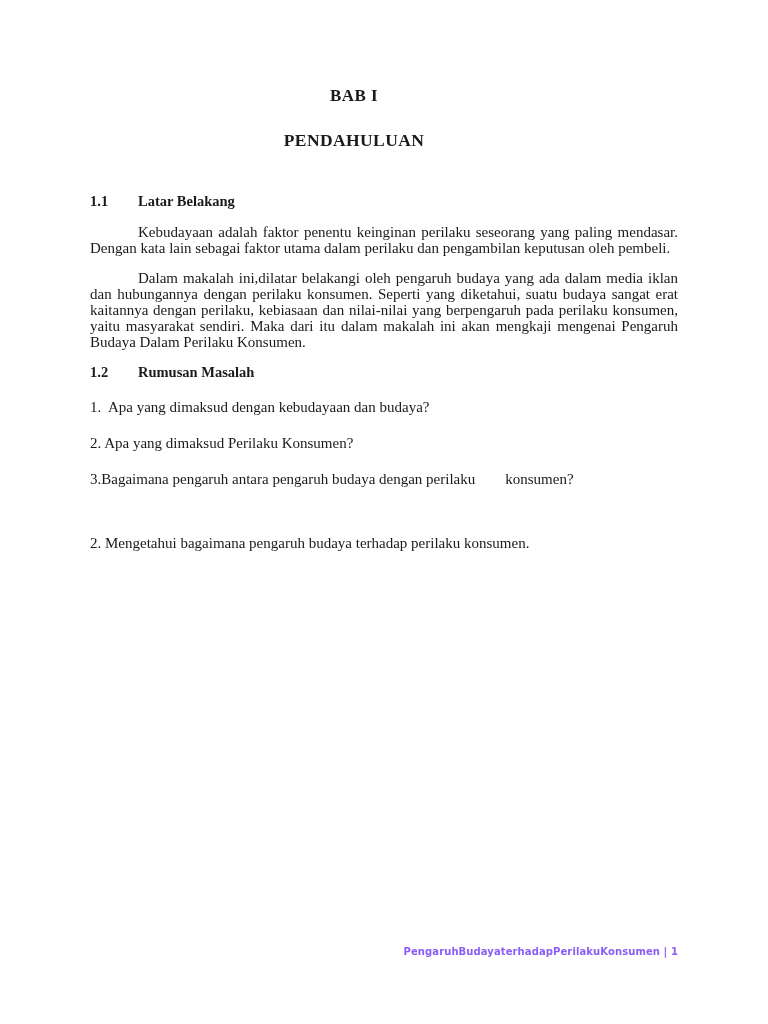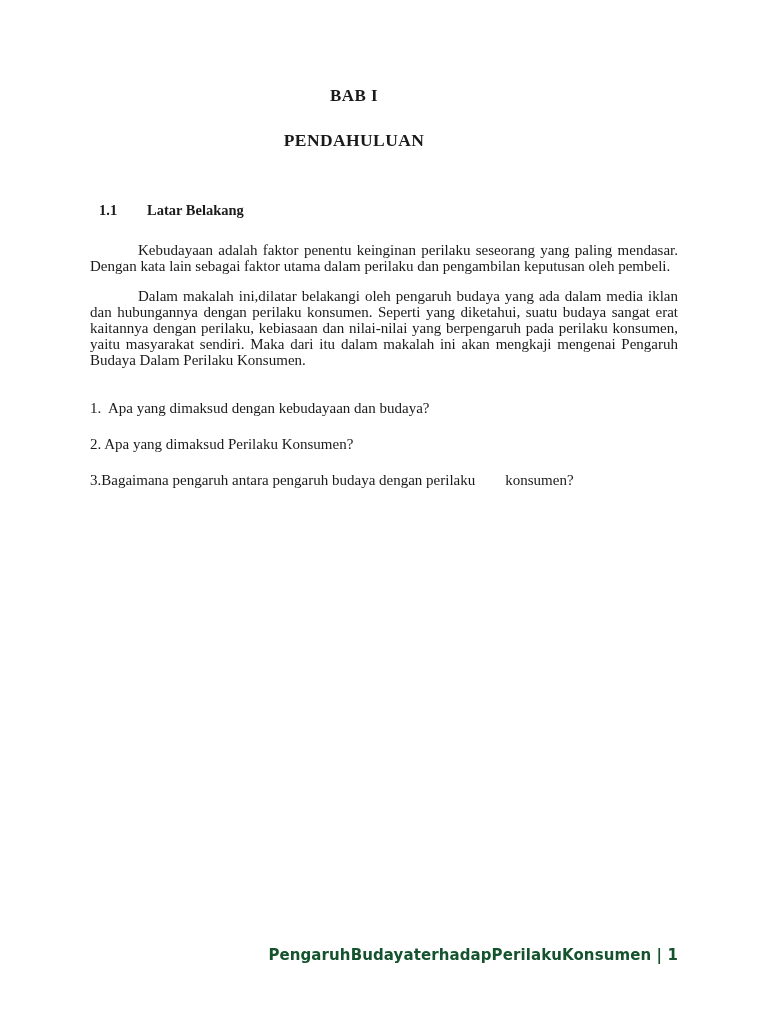--- a/index.html
+++ b/index.html
@@ -45,21 +45,21 @@
   }
   .chapter-title.pendahuluan {
     padding-top: 24px;
     font-size: 17.5px;
     text-align: center;
   }
 
   .section-heading {
     font-weight: bold;
     font-size: 14.5px;
-    margin: 9px;
+    margin: 0;
     padding: 0;
     white-space: pre;
   }
   .section-heading .num {
     display: inline-block;
     width: 48px;
   }
 
   .body-par {
     font-size: 15px;
@@ -85,23 +85,23 @@
   .sp-li  { height: 12px; }   
 
   .footer {
     position: absolute;
     left: 90px;
     top: 946px;
     width: 588px;
     text-align: right;
     font-family: "DejaVu Sans", "Liberation Sans", sans-serif;
     font-weight: bold;
-    font-size: 15px;
+    font-size: 10px;
     letter-spacing: 0.1px;
-    color: #14532d;
+    color: #8b5cf6;
     white-space: pre;
   }
 </style>
 </head>
 <body>
 
 <div class="page">
 
   <h1 class="chapter-title bab">BAB I</h1>
 
@@ -114,20 +114,21 @@
     <div class="sp-h2"></div>
 
     <p class="body-par">Kebudayaan adalah faktor penentu keinginan perilaku seseorang yang paling mendasar. Dengan kata lain sebagai faktor utama dalam perilaku dan pengambilan keputusan oleh pembeli.</p>
 
     <div class="sp-p"></div>
 
     <p class="body-par">Dalam makalah ini,dilatar belakangi oleh pengaruh budaya yang ada dalam media iklan dan hubungannya dengan perilaku konsumen. Seperti yang diketahui, suatu budaya sangat erat kaitannya dengan perilaku, kebiasaan dan nilai-nilai yang berpengaruh pada perilaku konsumen, yaitu masyarakat sendiri. Maka dari itu dalam makalah ini akan mengkaji mengenai Pengaruh Budaya Dalam Perilaku Konsumen.</p>
 
     <div class="sp-sec"></div>
 
+    <div class="section-heading"><span class="num">1.2</span><span>Rumusan Masalah</span></div>
 
     <div class="sp-li" style="height:14px;"></div>
 
     <p class="list-item">1.  Apa yang dimaksud dengan kebudayaan dan budaya?</p>
 
     <div class="sp-li"></div>
 
     <p class="list-item">2. Apa yang dimaksud Perilaku Konsumen?</p>
 
     <div class="sp-li"></div>
@@ -135,18 +136,19 @@
     <p class="list-item">3.Bagaimana pengaruh antara pengaruh budaya dengan perilaku        konsumen?</p>
 
     <div class="sp-sec"></div>
 
 
     <div class="sp-li" style="height:14px;"></div>
 
 
     <div class="sp-li"></div>
 
+    <p class="list-item">2. Mengetahui bagaimana pengaruh budaya terhadap perilaku konsumen.</p>
 
   </div>
 
   <div class="footer">PengaruhBudayaterhadapPerilakuKonsumen | 1</div>
 
 </div>
 
 </body></html>

